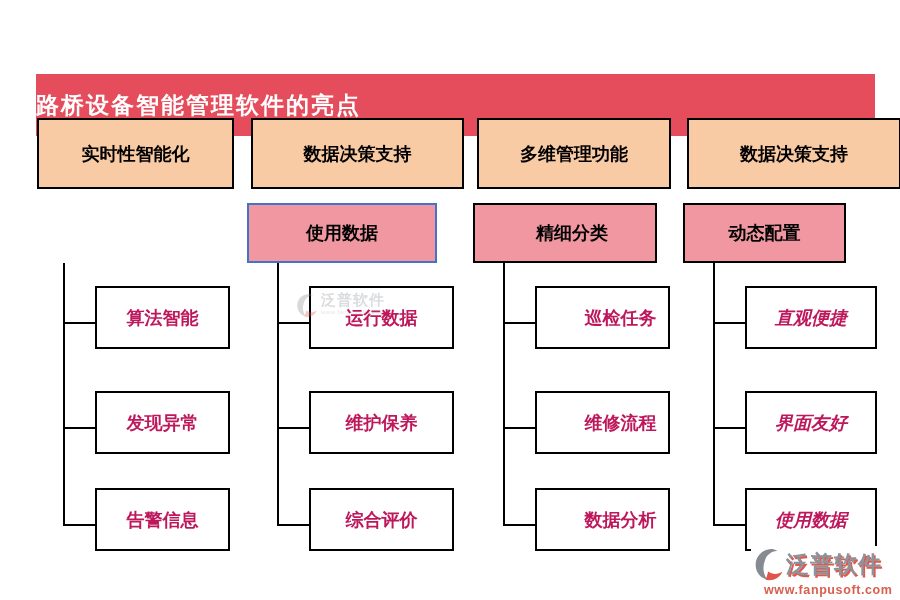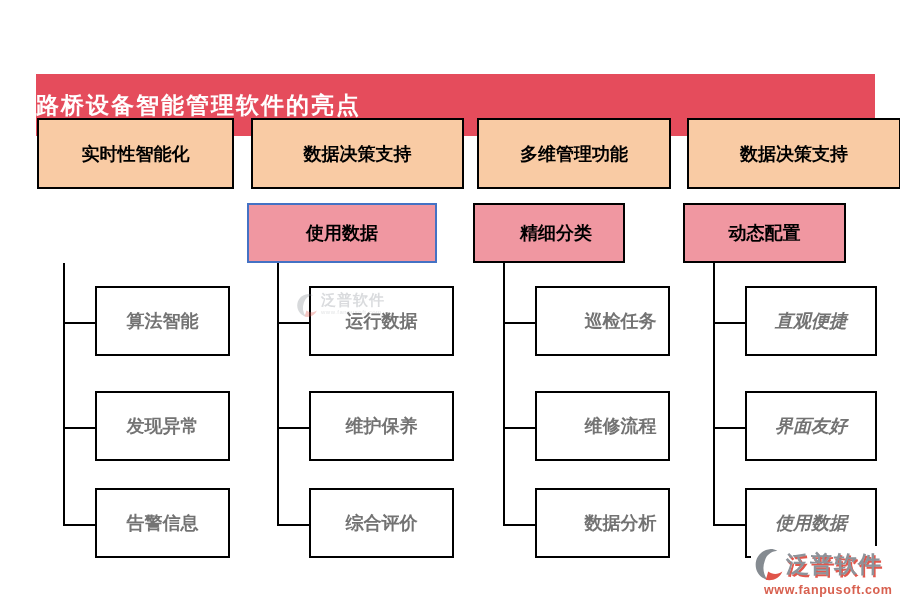--- a/index.html
+++ b/index.html
@@ -29,32 +29,32 @@
     font-size:18px; font-weight:bold; color:#000;
   }
   .sub {
     position:absolute; top:85px; left:0; height:60px;
     background:#f097a1; border:2px solid #000; box-sizing:border-box;
     display:flex; align-items:center; justify-content:center;
     font-size:18px; font-weight:bold; color:#000;
   }
   .c0 .sub { width:164px; }
   .c1 .sub { width:190px; border-color:#4472c4; }
-  .c2 .sub { width:152px;padding-left:14px; }
+  .c2 .sub { width:184px;padding-left:14px; }
   .c3 .sub { width:163px; }
 
   .rail   { position:absolute; left:30px; top:145px; width:2px; height:263px; background:#000; }
   .branch { position:absolute; left:30px; width:32px; height:2px; background:#000; }
   .b0 { top:204px; } .b1 { top:309px; } .b2 { top:406px; }
 
   .leaf {
-    position:absolute; left:62px; height:70px;
+    position:absolute; left:62px; height:63px;
     background:#ffffff; border:2px solid #000; box-sizing:border-box;
     display:flex; align-items:center; justify-content:center;
-    font-size:18px; font-weight:bold; color:#737373;
+    font-size:18px; font-weight:bold; color:#be185d;
   }
   .l0 { top:168px; } .l1 { top:273px; } .l2 { top:370px; }
   .c0 .leaf { width:135px; }
   .c1 .leaf { width:145px; }
   .c2 .leaf { width:135px;padding-left:36px; }
   .c3 .leaf { width:132px;font-style:italic; }
 
   
   .watermark {
     position:absolute; left:296px; top:292px; z-index:2;

